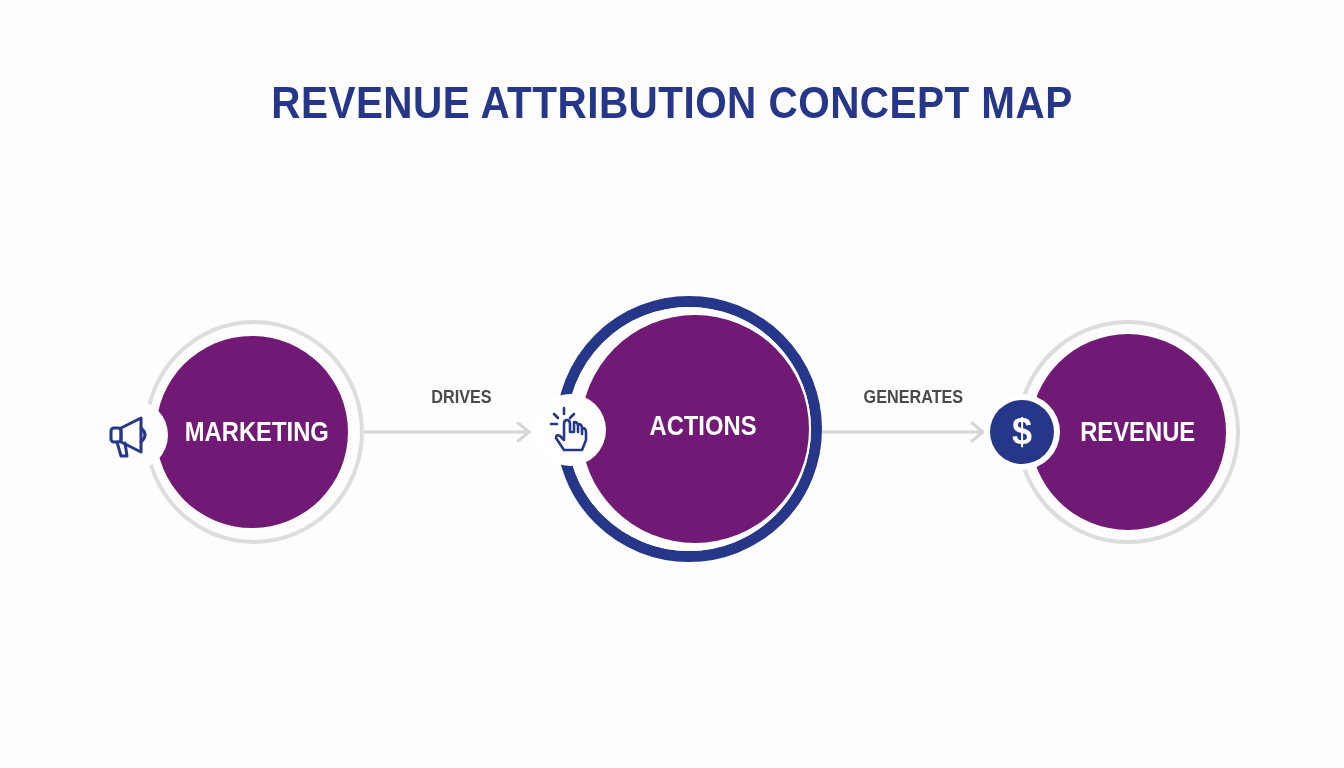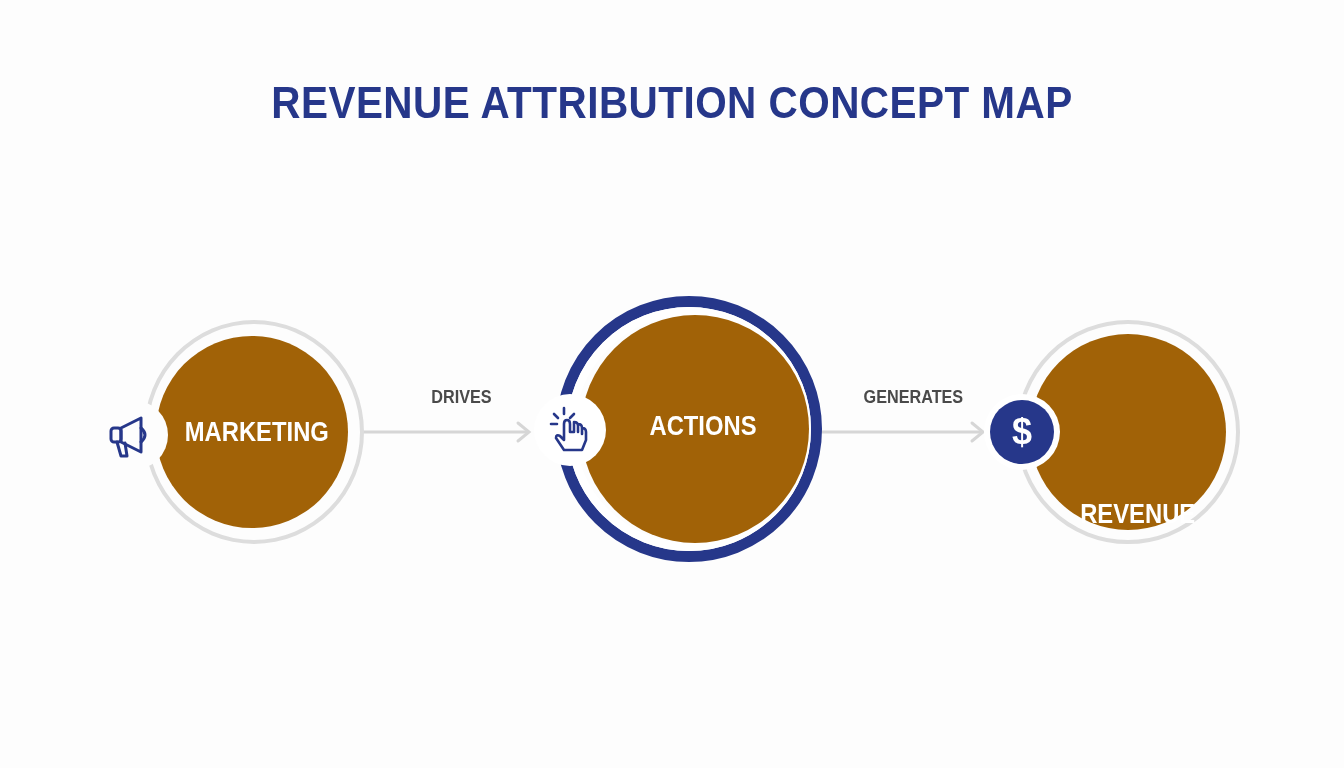--- a/index.html
+++ b/index.html
@@ -1,19 +1,19 @@
 <!DOCTYPE html>
 <html><head>
 <meta charset="utf-8">
 <style>
   html, body { margin:0; padding:0; }
   body { width:1344px; height:768px; background:#fdfdfd; position:relative; overflow:hidden; font-family:"Liberation Sans", sans-serif; }
   .title { position:absolute; left:0; right:0; top:78px; text-align:center; font-size:44px; font-weight:bold; color:#26378a; letter-spacing:0.5px; transform:scaleX(0.92); }
   .ring { position:absolute; border-radius:50%; box-sizing:border-box; }
-  .disc { position:absolute; border-radius:50%; background:#a16207; display:flex; align-items:center; justify-content:center; }
+  .disc { position:absolute; border-radius:50%; background:#701a75; display:flex; align-items:center; justify-content:center; }
   .label { color:#fff; font-weight:bold; font-size:28px; transform:scaleX(0.85); }
   .edge-label { position:absolute; font-size:18px; font-weight:bold; color:#4a4a4a; transform:scaleX(0.9); }
   .icon-badge { position:absolute; border-radius:50%; display:flex; align-items:center; justify-content:center; }
   svg { display:block; }
 </style>
 </head>
 <body>
 
 <div class="title">REVENUE ATTRIBUTION CONCEPT MAP</div>
 
@@ -57,19 +57,19 @@
       <g fill="none" stroke="#26378a" stroke-width="2.6" stroke-linecap="round" stroke-linejoin="round">
         <path d="M18 4 L18 10 M8 10 L12 14 M28 10 L24 14 M5 20 L11 20"></path>
         <path d="M18 20 L18 36 L14 32 Q10 30 10 34 L18 46 L36 46 L40 36 L40 28 Q40 24 36 24 L36 30 L36 24 Q36 20 32 20 L32 28 L32 22 Q32 18 28 18 L28 28 L24 28 L24 20 Q24 16 21 16 Q18 16 18 20 Z"></path>
       </g>
     </svg>
   </div>
 </div>
 
 <div>
   <div class="ring" style="left:1016px;top:320px;width:224px;height:224px;border:4px solid #dddddd;"></div>
-  <div class="disc" style="left:1030px;top:334px;width:196px;height:196px;align-items:flex-end;">
+  <div class="disc" style="left:1030px;top:334px;width:196px;height:196px;">
     <span class="label" style="margin-left:20px;">REVENUE</span>
   </div>
   <div class="icon-badge" style="left:984px;top:394px;width:76px;height:76px;background:#ffffff;">
     <div class="icon-badge" style="position:relative;width:64px;height:64px;background:#26378a;color:#fff;font-size:36px;font-weight:bold;">$</div>
   </div>
 </div>
 
 </body></html>

